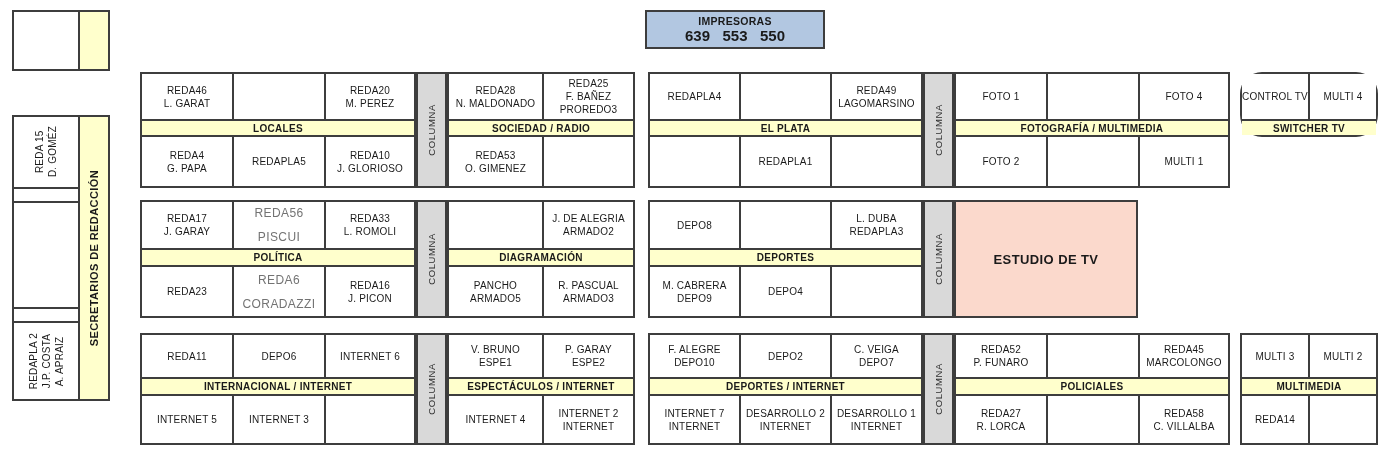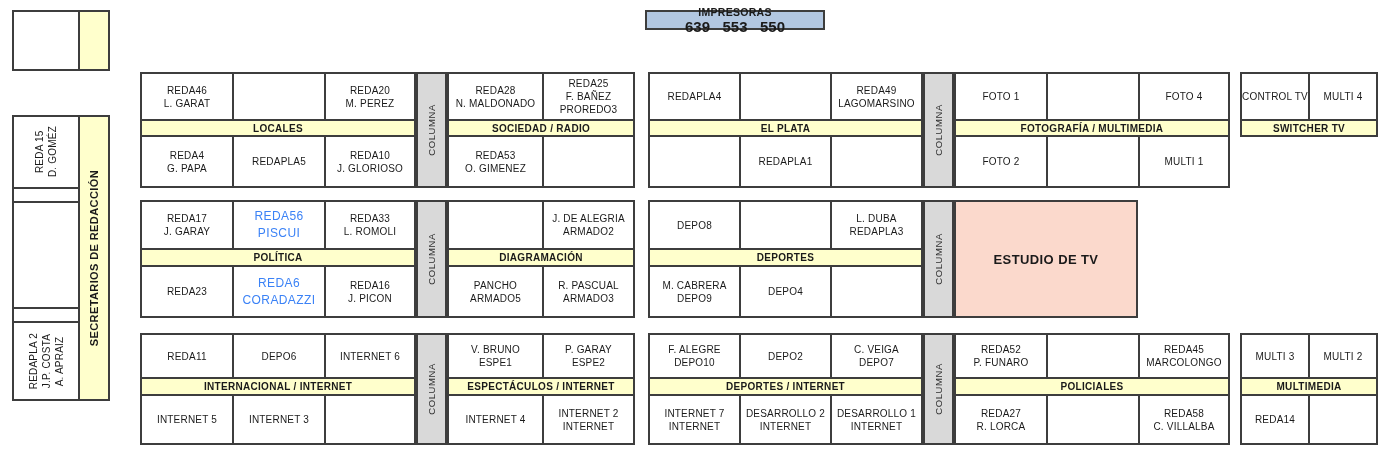--- a/index.html
+++ b/index.html
@@ -22,36 +22,36 @@
 
   .vtext {
     writing-mode:vertical-rl; transform:rotate(180deg);
     white-space:pre-line; text-align:center;
   }
   .side-cell .vtext { font-size:10px; line-height:13px; letter-spacing:0.2px; }
   .side-strip .vtext { font-size:11px; font-weight:bold; letter-spacing:0.4px; }
 
   
   #printer-box {
-    left:645px; top:10px; width:180px; height:20px;
+    left:645px; top:10px; width:180px; height:39px;
     border:2px solid #3d3d3d; background:#b2c7e1;
     display:flex; flex-direction:column; align-items:center; justify-content:center;
   }
   #printer-box .t1 { font-size:10.5px; font-weight:bold; letter-spacing:0.3px; }
   #printer-box .t2 { font-size:15px; font-weight:bold; white-space:pre; }
 
   
   .plan-group { position:absolute; display:flex; align-items:stretch; }
   .section { background:#3d3d3d; padding:2px; display:grid; gap:2px; }
   .cell {
     background:#ffffff; display:flex; align-items:center; justify-content:center;
     font-size:10px; line-height:13px; text-align:center; white-space:pre-line;
     letter-spacing:0.2px;
   }
-  .cell.alt { font-size:12px; line-height:17px; color:#3b82f6; letter-spacing:0.4px; }
+  .cell.alt { font-size:12px; line-height:24px; color:#737373; letter-spacing:0.4px; }
   .band {
     grid-column:1 / -1; background:#ffffcc;
     display:flex; align-items:center; justify-content:center;
     font-size:10px; font-weight:bold; letter-spacing:0.3px;
   }
   .columna {
     width:27px; background:#d9d9d9; border:2px solid #3d3d3d; margin:0 0 0 0;
     display:flex; align-items:center; justify-content:center;
   }
   .columna .vtext { font-size:9.5px; letter-spacing:0.6px; color:#2e2e2e; }
@@ -143,21 +143,21 @@
           <div class="cell">FOTO 1</div>
           <div class="cell"></div>
           <div class="cell">FOTO 4</div>
           <div class="band">FOTOGRAFÍA / MULTIMEDIA</div>
           <div class="cell">FOTO 2</div>
           <div class="cell"></div>
           <div class="cell">MULTI 1</div>
         </div>
       </div>
       <div class="plan-group abs" style="left: 1240px; top: 72px;">
-        <div class="section" style="grid-template-columns: 66px 66px; grid-template-rows: 45px 14px;">
+        <div class="section" style="grid-template-columns: 66px 66px; grid-template-rows: 45px 14px; border-radius: 22px;">
           <div class="cell">CONTROL TV</div>
           <div class="cell">MULTI 4</div>
           <div class="band">SWITCHER TV</div>
         </div>
       </div>
       <div class="plan-group abs" style="left: 140px; top: 200px;">
         <div class="section" style="grid-template-columns: 90px 90px 88px; grid-template-rows: 46px 15px 49px;">
           <div class="cell">REDA17
 J. GARAY</div>
           <div class="cell alt">REDA56

